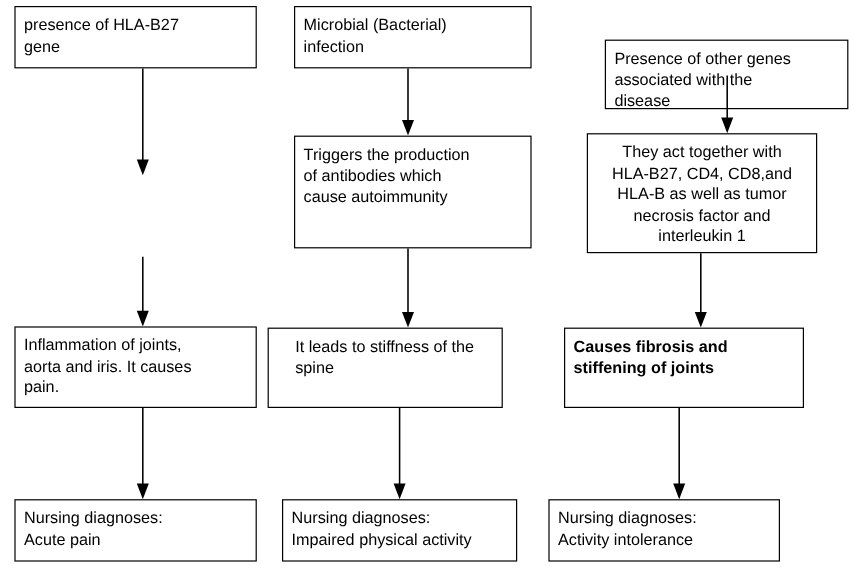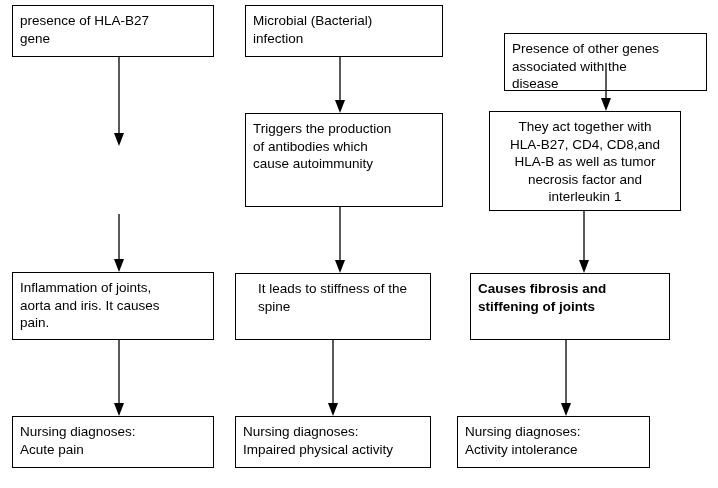--- a/index.html
+++ b/index.html
@@ -87,21 +87,21 @@
 of antibodies which
 cause autoimmunity</div>
 
   <div class="connector" style="left:325px; top:207px; width:30px; height:66px;">
     <svg width="30" height="66" viewBox="0 0 30 66">
       <line x1="15" y1="0" x2="15" y2="57" stroke="#000000" stroke-width="1.3"></line>
       <polygon points="15,66 10,53 20,53" fill="#000000"></polygon>
     </svg>
   </div>
 
-  <div class="node-box" style="left:235px; top:273px; width:196px; height:67px;padding-left:22px;">It leads to stiffness of the
+  <div class="node-box" style="left:223px; top:273px; width:196px; height:67px;padding-left:22px;">It leads to stiffness of the
 spine</div>
 
   <div class="connector" style="left:318px; top:340px; width:30px; height:76px;">
     <svg width="30" height="76" viewBox="0 0 30 76">
       <line x1="15" y1="0" x2="15" y2="67" stroke="#000000" stroke-width="1.3"></line>
       <polygon points="15,76 10,63 20,63" fill="#000000"></polygon>
     </svg>
   </div>
 
   <div class="node-box" style="left:235px; top:416px; width:196px; height:52px;">Nursing diagnoses:

